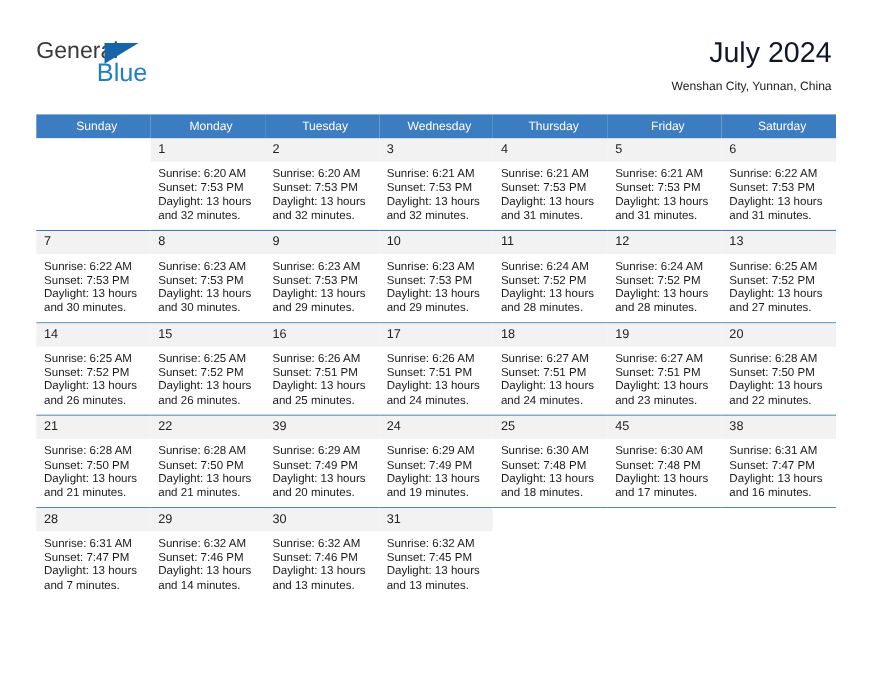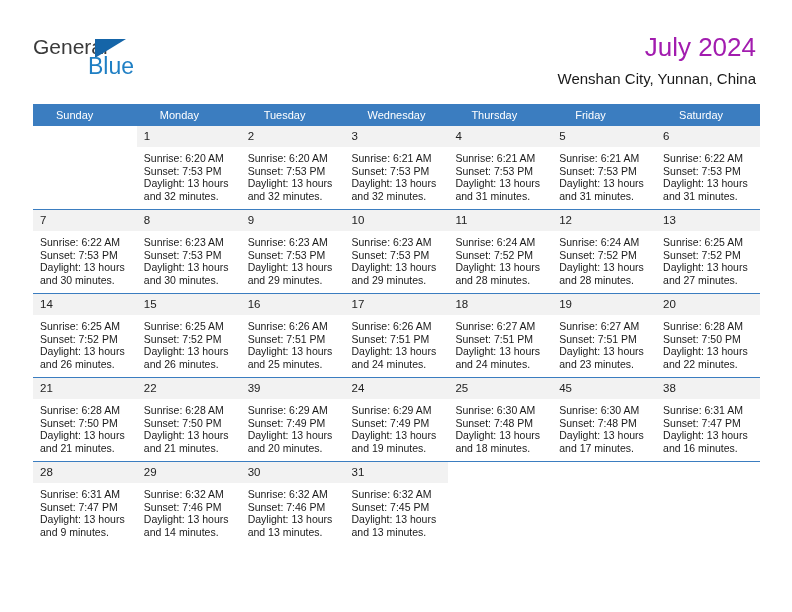--- a/index.html
+++ b/index.html
@@ -63,48 +63,48 @@
     border-bottom: 19px solid transparent;
   }
   .title-block {
     position: absolute;
     right: 36px;
     top: 32px;
     text-align: right;
   }
   .cal-title {
     font-size: 26px;
-    color: #a21caf;
+    color: #0f172a;
     line-height: 30px;
     white-space: nowrap;
   }
   .cal-subtitle {
     margin-top: 9px;
-    font-size: 15px;
+    font-size: 11px;
     color: #1a1a1a;
     line-height: 16px;
     white-space: nowrap;
   }
 
   
   .calendar {
     position: absolute;
     left: 33px;
     top: 104px;
     width: 727px;
     border-collapse: collapse;
     table-layout: fixed;
   }
   .calendar th {
     background: #3b7dc0;
     color: #ffffff;
     font-size: 11px;
     font-weight: normal;
-    text-align: left;
-    padding: 5px 0 5px 23px;
+    text-align: center;
+    padding: 5px 0 5px 6px;
     height: 11px;
     border: none;
   }
   .calendar td {
     vertical-align: top;
     padding: 0;
     border: none;
     border-top: 1px solid #3b7dc0;
     height: 83px;
     width: 103.857px;
@@ -486,21 +486,21 @@
           </td>
         </tr>
         <tr class="week-row">
           <td>
             <div class="cell-inner">
               <span class="daynum">28</span>
               <div class="details">
                 <div>Sunrise: 6:31 AM</div>
                 <div>Sunset: 7:47 PM</div>
                 <div>Daylight: 13 hours</div>
-                <div>and 9 minutes.</div>
+                <div>and 7 minutes.</div>
               </div>
             </div>
           </td>
           <td>
             <div class="cell-inner">
               <span class="daynum">29</span>
               <div class="details">
                 <div>Sunrise: 6:32 AM</div>
                 <div>Sunset: 7:46 PM</div>
                 <div>Daylight: 13 hours</div>

